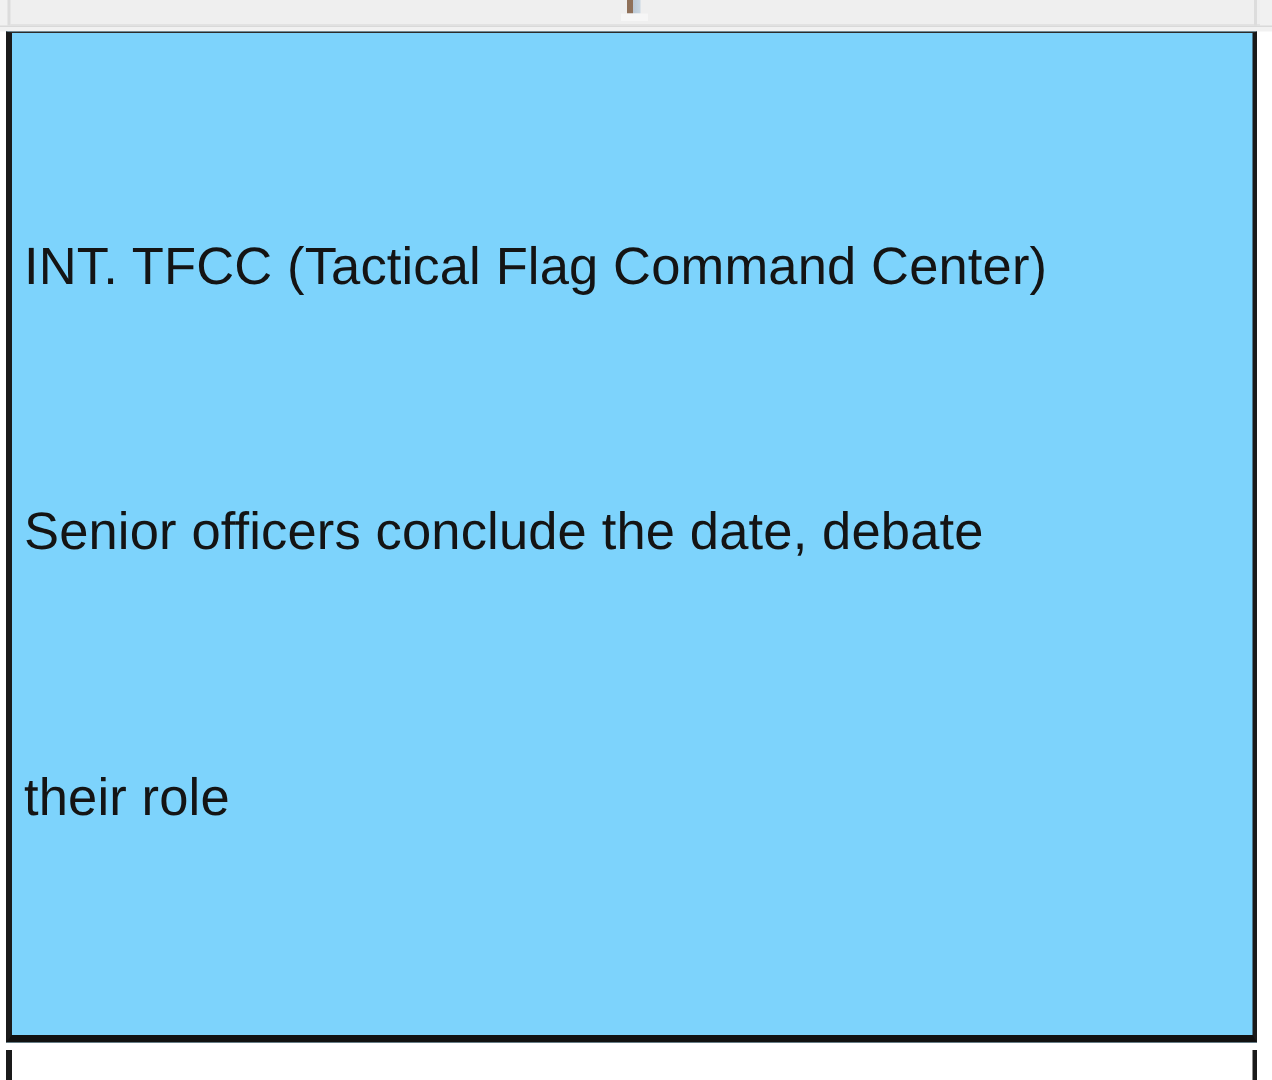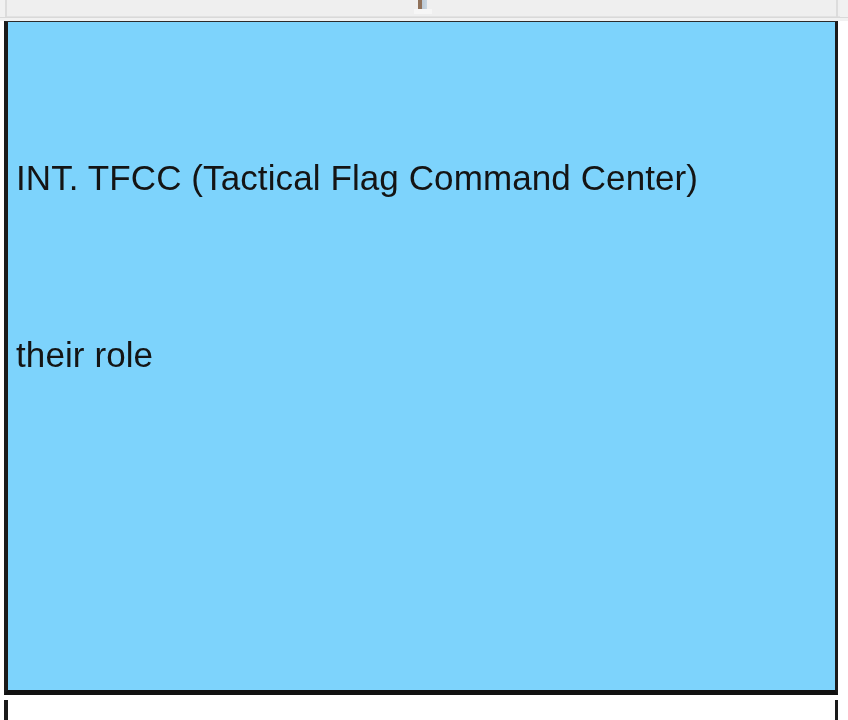--- a/index.html
+++ b/index.html
@@ -133,20 +133,21 @@
   <div class="top-strip-leftnub"></div>
   <div class="top-strip-rightnub"></div>
   <div class="crop-fragment"></div>
   <div class="crop-fragment-shadow"></div>
   <div class="top-strip-sep"></div>
 </div>
 
 <div class="cell">
   <div class="cell-text">
     <span class="line">INT. TFCC (Tactical Flag Command Center)</span>
+    <span class="line">Senior officers conclude the date, debate</span>
     <span class="line">their role</span>
     
     
     
     
     
     
   </div>
 </div>
 

